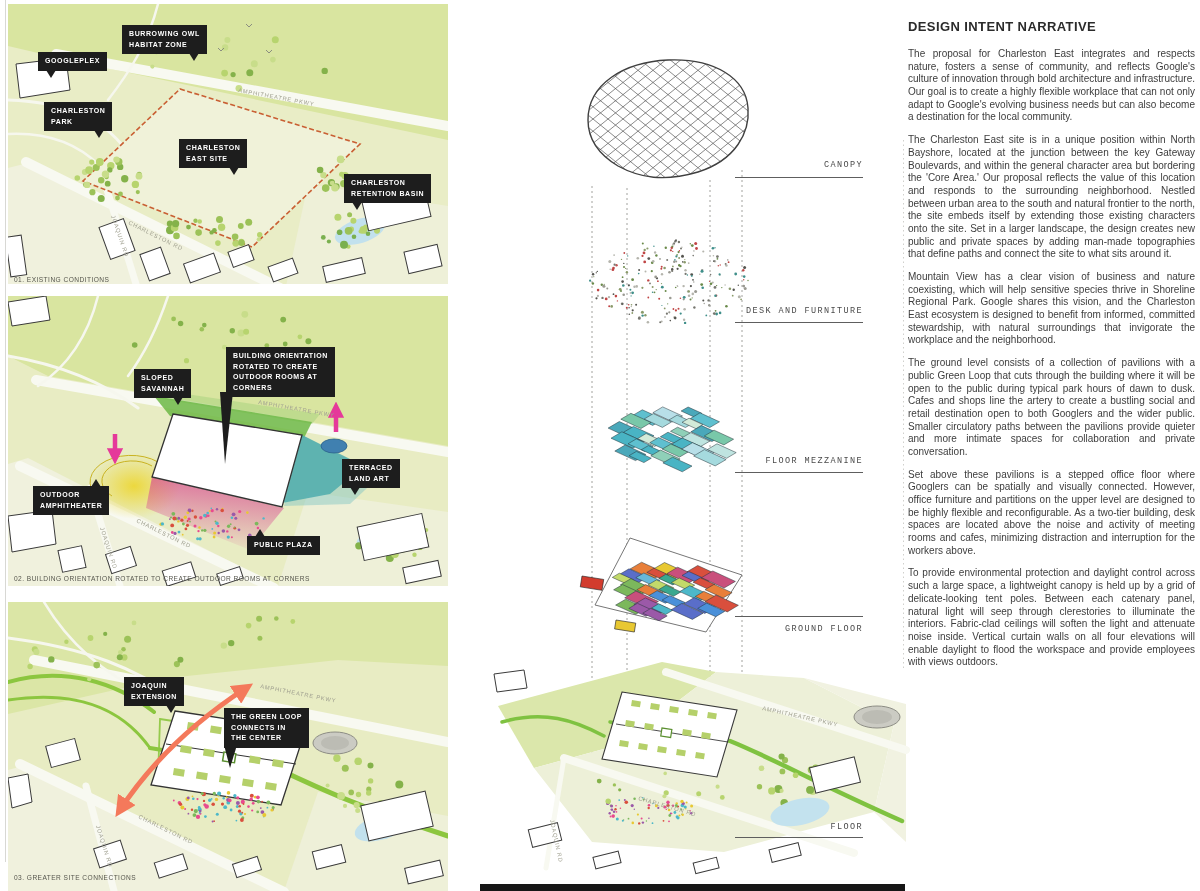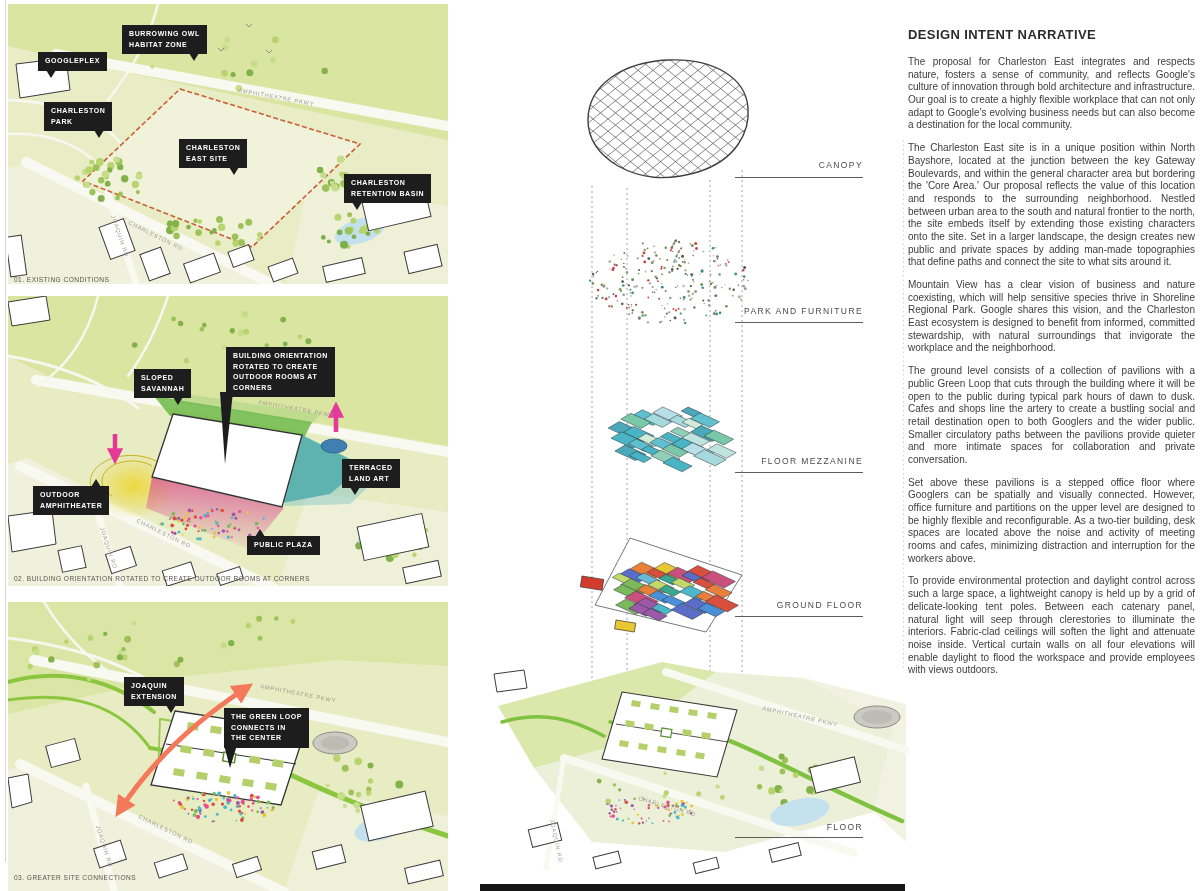--- a/index.html
+++ b/index.html
@@ -11,24 +11,24 @@
   .chip{position:absolute;background:#1d1d1d;color:#fff;font-size:7px;font-weight:700;
         letter-spacing:.6px;line-height:1.5;padding:4px 7px;white-space:pre-line;z-index:5;}
   .chip::after{content:'';position:absolute;width:0;height:0;
         border-left:5px solid transparent;border-right:5px solid transparent;}
   .tail-bl::after{left:8px;bottom:-7px;border-top:8px solid #1d1d1d;}
   .tail-br::after{right:8px;bottom:-7px;border-top:8px solid #1d1d1d;}
   .tail-tl::after{left:8px;top:-7px;border-bottom:8px solid #1d1d1d;}
   .tail-tr::after{right:8px;top:-7px;border-bottom:8px solid #1d1d1d;}
   .caption{position:absolute;font-size:6.6px;letter-spacing:.45px;color:#55554c;z-index:4;}
   .axon-label{position:absolute;left:265px;width:128px;text-align:right;font-size:8.5px;
-        letter-spacing:1.4px;color:#4a4a4a;}
+        letter-spacing:1.4px;color:#4a4a4a;font-family:Liberation Mono, monospace;}
   .axon-line{position:absolute;left:265px;width:128px;border-top:1px solid #5e5e5e;height:0;}
   .narrative{position:absolute;left:908px;top:10px;width:287px;}
-  .narrative h1{font-size:13px;font-weight:600;letter-spacing:.4px;color:#2b2b2b;margin:17px 0 14px 0;}
+  .narrative h1{font-size:13px;font-weight:600;letter-spacing:.4px;color:#2b2b2b;margin:9px 0 14px 0;}
   .narrative p{font-size:10px;line-height:1.27;text-align:justify;color:#3d3d3d;margin:0 0 10px 0;}
   .bottom-bar{position:absolute;left:480px;top:884px;width:425px;height:7px;background:#161616;}
   .roadlabel{font-size:5.8px;fill:#a0a090;letter-spacing:.8px;}
   .bldg{fill:#ffffff;stroke:#3a3a3a;stroke-width:1;}
   .road{stroke:#f8f9f1;fill:none;stroke-linecap:round;}
   .ppath{stroke:#f6f7ee;fill:none;stroke-linecap:round;}
 </style>
 </head>
 <body>
 
@@ -1058,25 +1058,25 @@
       <rect class="bldg" x="224" y="840" width="24" height="11" transform="rotate(-14 236 845)"></rect>
       <rect class="bldg" x="342" y="742" width="46" height="26" transform="rotate(-14 365 755)"></rect>
       <rect class="bldg" x="300" y="826" width="30" height="13" transform="rotate(-14 315 832)"></rect>
       <polygon class="bldg" points="24,654 54,650 57,668 27,672"></polygon>
       <text class="roadlabel" transform="translate(292,690) rotate(12.5)">AMPHITHEATRE PKWY</text>
       <text class="roadlabel" transform="translate(168,780) rotate(16)">CHARLESTON RD</text>
       <text class="roadlabel" transform="translate(80,800) rotate(78)">JOAQUIN RD</text>
     </svg>
     <div class="axon-label" style="top:140px;">CANOPY</div>
     <div class="axon-line" style="top:157px;"></div>
-    <div class="axon-label" style="top:286px;">PARK AND FURNITURE</div>
+    <div class="axon-label" style="top:286px;">DESK AND FURNITURE</div>
     <div class="axon-line" style="top:302px;"></div>
     <div class="axon-label" style="top:436px;">FLOOR MEZZANINE</div>
     <div class="axon-line" style="top:452px;"></div>
-    <div class="axon-label" style="top:580px;">GROUND FLOOR</div>
+    <div class="axon-label" style="top:604px;">GROUND FLOOR</div>
     <div class="axon-line" style="top:596px;"></div>
     <div class="axon-label" style="top:802px;">FLOOR</div>
     <div class="axon-line" style="top:817px;"></div>
   </div>
 
   <div class="narrative">
     <h1>DESIGN INTENT NARRATIVE</h1>
     <p>The proposal for Charleston East integrates and respects nature, fosters a sense of community, and reflects Google's culture of innovation through bold architecture and infrastructure. Our goal is to create a highly flexible workplace that can not only adapt to Google's evolving business needs but can also become a destination for the local community.</p>
     <p>The Charleston East site is in a unique position within North Bayshore, located at the junction between the key Gateway Boulevards, and within the general character area but bordering the 'Core Area.' Our proposal reflects the value of this location and responds to the surrounding neighborhood. Nestled between urban area to the south and natural frontier to the north, the site embeds itself by extending those existing characters onto the site. Set in a larger landscape, the design creates new public and private spaces by adding man-made topographies that define paths and connect the site to what sits around it.</p>
     <p>Mountain View has a clear vision of business and nature coexisting, which will help sensitive species thrive in Shoreline Regional Park. Google shares this vision, and the Charleston East ecosystem is designed to benefit from informed, committed stewardship, with natural surroundings that invigorate the workplace and the neighborhood.</p>

